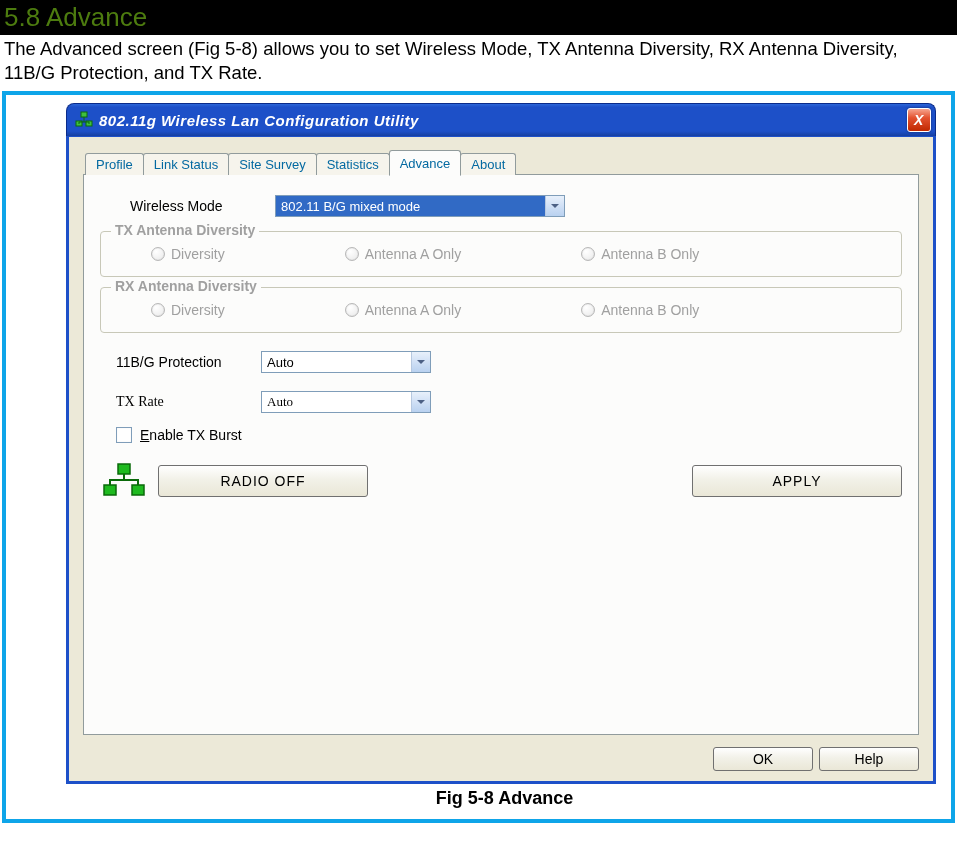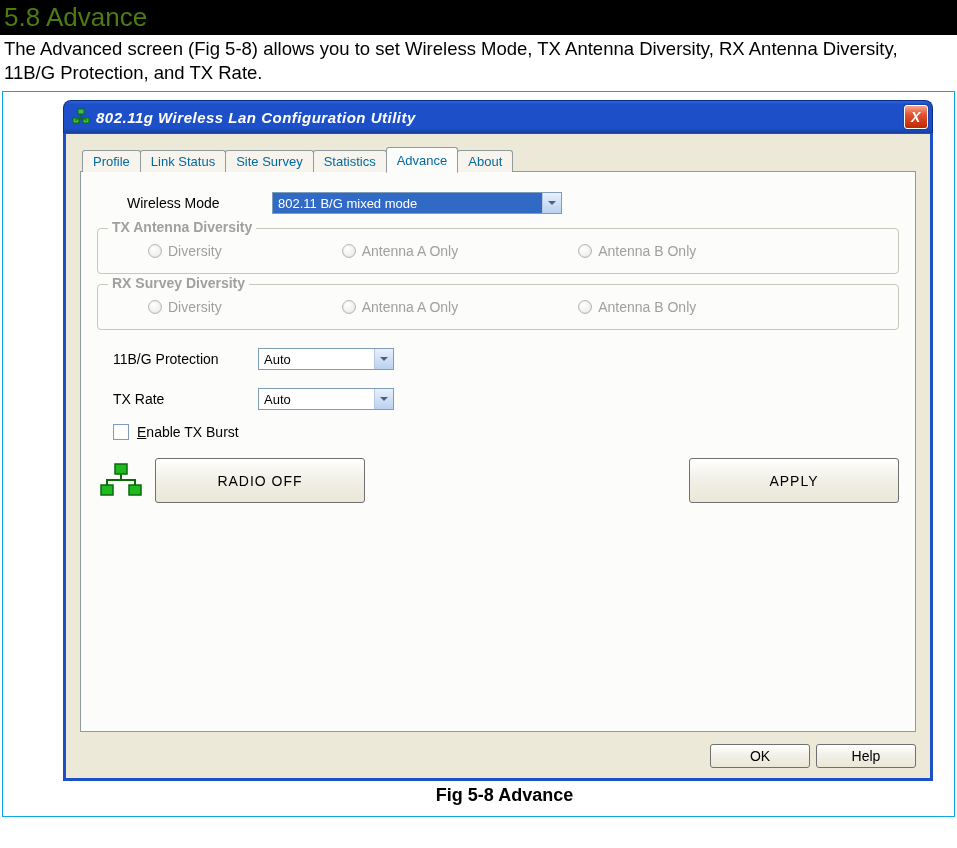--- a/index.html
+++ b/index.html
@@ -14,21 +14,21 @@
     font-size: 26px;
     padding: 2px 4px;
   }
   .section-desc {
     color: #000;
     font-size: 18.5px;
     padding: 2px 4px 6px 4px;
     line-height: 1.3;
   }
   .figure-box {
-    border: 1px solid #0ea5e9;
+    border: 4px solid #0ea5e9;
     margin: 0 2px;
     padding: 8px 8px 4px 60px;
   }
   .window {
     width: 870px;
     font-family: Tahoma, Arial, sans-serif;
   }
   .titlebar {
     background: linear-gradient(to bottom, #2c66d8 0%, #1d50c8 10%, #1d50c8 85%, #163fa0 100%);
     color: #fff;
@@ -178,42 +178,42 @@
     background:linear-gradient(to bottom,#e8f0fb,#b9d1f0);
     border-left:1px solid #b6c8e0;
     display:flex;align-items:center;justify-content:center;
   }
   .dd-btn::after{
     content:"";
     border-left:4px solid transparent;
     border-right:4px solid transparent;
     border-top:4px solid #4d6185;
   }
-  .dropdown.sm{ width:136px; }
+  .dropdown.sm{ width:170px; }
   .checkbox-row{
     display:flex;align-items:flex-end;gap:8px;font-size:14px;
     margin: 14px 0 14px 16px;
   }
   .checkbox-box{
     width:14px;height:14px;border:1px solid #7f9db9;background:#fff;
     box-shadow: inset 0 0 1px rgba(0,0,0,.15);
   }
   .button{
     border:1px solid #707070;
     background: linear-gradient(to bottom, #fff 0%, #f2f1e8 45%, #eae7d7 100%);
     border-radius:3px;
     font-size:14px;
     padding: 3px 8px;
     min-height:24px;
     box-sizing:border-box;
     display:inline-flex;align-items:center;justify-content:center;
     color:#000;
   }
   .button.big{
-    height:45px;
+    height:32px;
     width:210px;
     letter-spacing:1px;
   }
   .bottom-row{
     display:flex; align-items:center;
     margin-top: 18px;
   }
   .net-icon{
     width:48px;height:40px;
     display:flex;align-items:center;justify-content:center;
@@ -288,21 +288,21 @@
               <span>Antenna A Only</span>
             </div>
             <div class="radio-item">
               <span class="radio-circle"></span>
               <span>Antenna B Only</span>
             </div>
           </div>
         </div>
 
         <div class="fieldset disabled">
-          <span class="fieldset-legend">RX Survey Diversity</span>
+          <span class="fieldset-legend">RX Antenna Diversity</span>
           <div class="radio-row">
             <div class="radio-item">
               <span class="radio-circle"></span>
               <span>Diversity</span>
             </div>
             <div class="radio-item">
               <span class="radio-circle"></span>
               <span>Antenna A Only</span>
             </div>
             <div class="radio-item">
@@ -313,21 +313,21 @@
         </div>
 
         <div class="row" style="padding-left:16px; margin-top:18px;">
           <span class="label-col">11B/G Protection</span>
           <div class="dropdown sm">
             <span class="dd-text">Auto</span>
             <span class="dd-btn"></span>
           </div>
         </div>
 
-        <div class="row" style="padding-left:16px; margin-top:18px;">
+        <div class="row" style="padding-left:16px; margin-top:18px;font-family:Liberation Serif, serif;">
           <span class="label-col">TX Rate</span>
           <div class="dropdown sm">
             <span class="dd-text">Auto</span>
             <span class="dd-btn"></span>
           </div>
         </div>
 
         <div class="checkbox-row">
           <span class="checkbox-box"></span>
           <span class="underline-first">Enable TX Burst</span>

